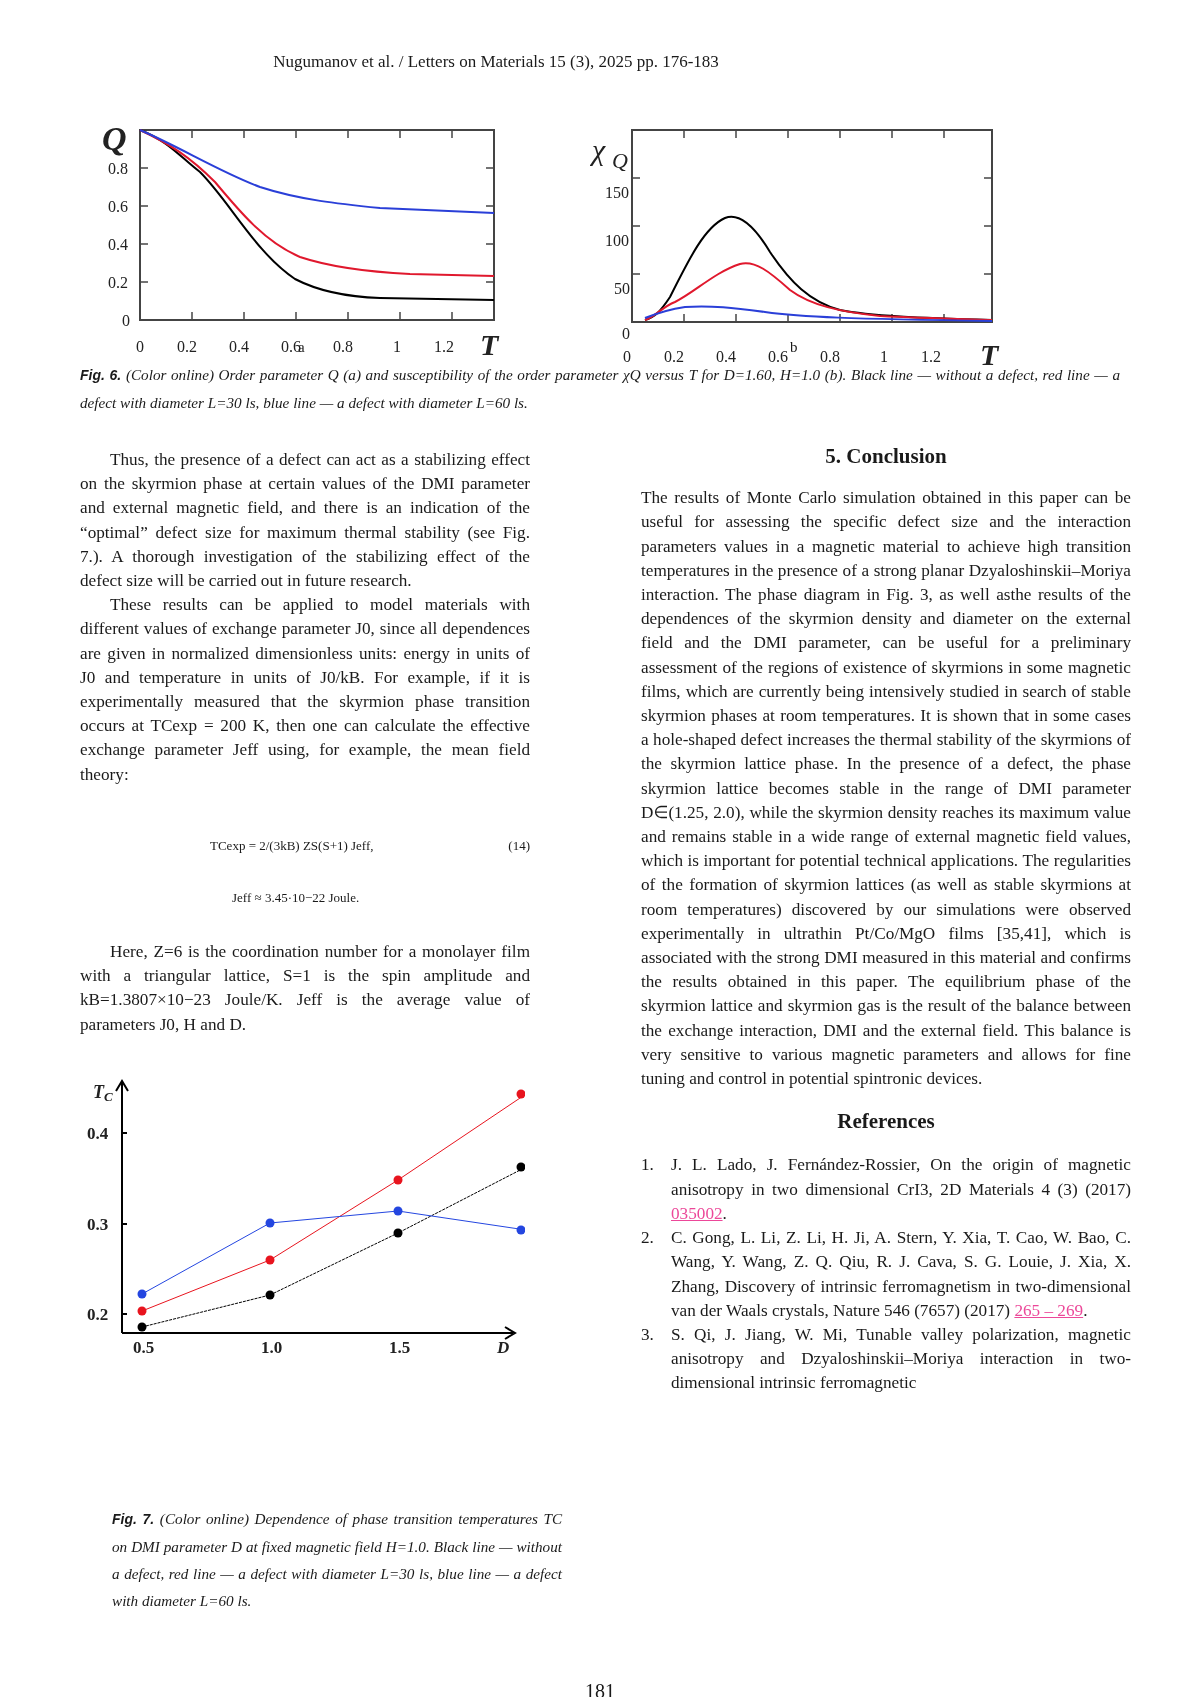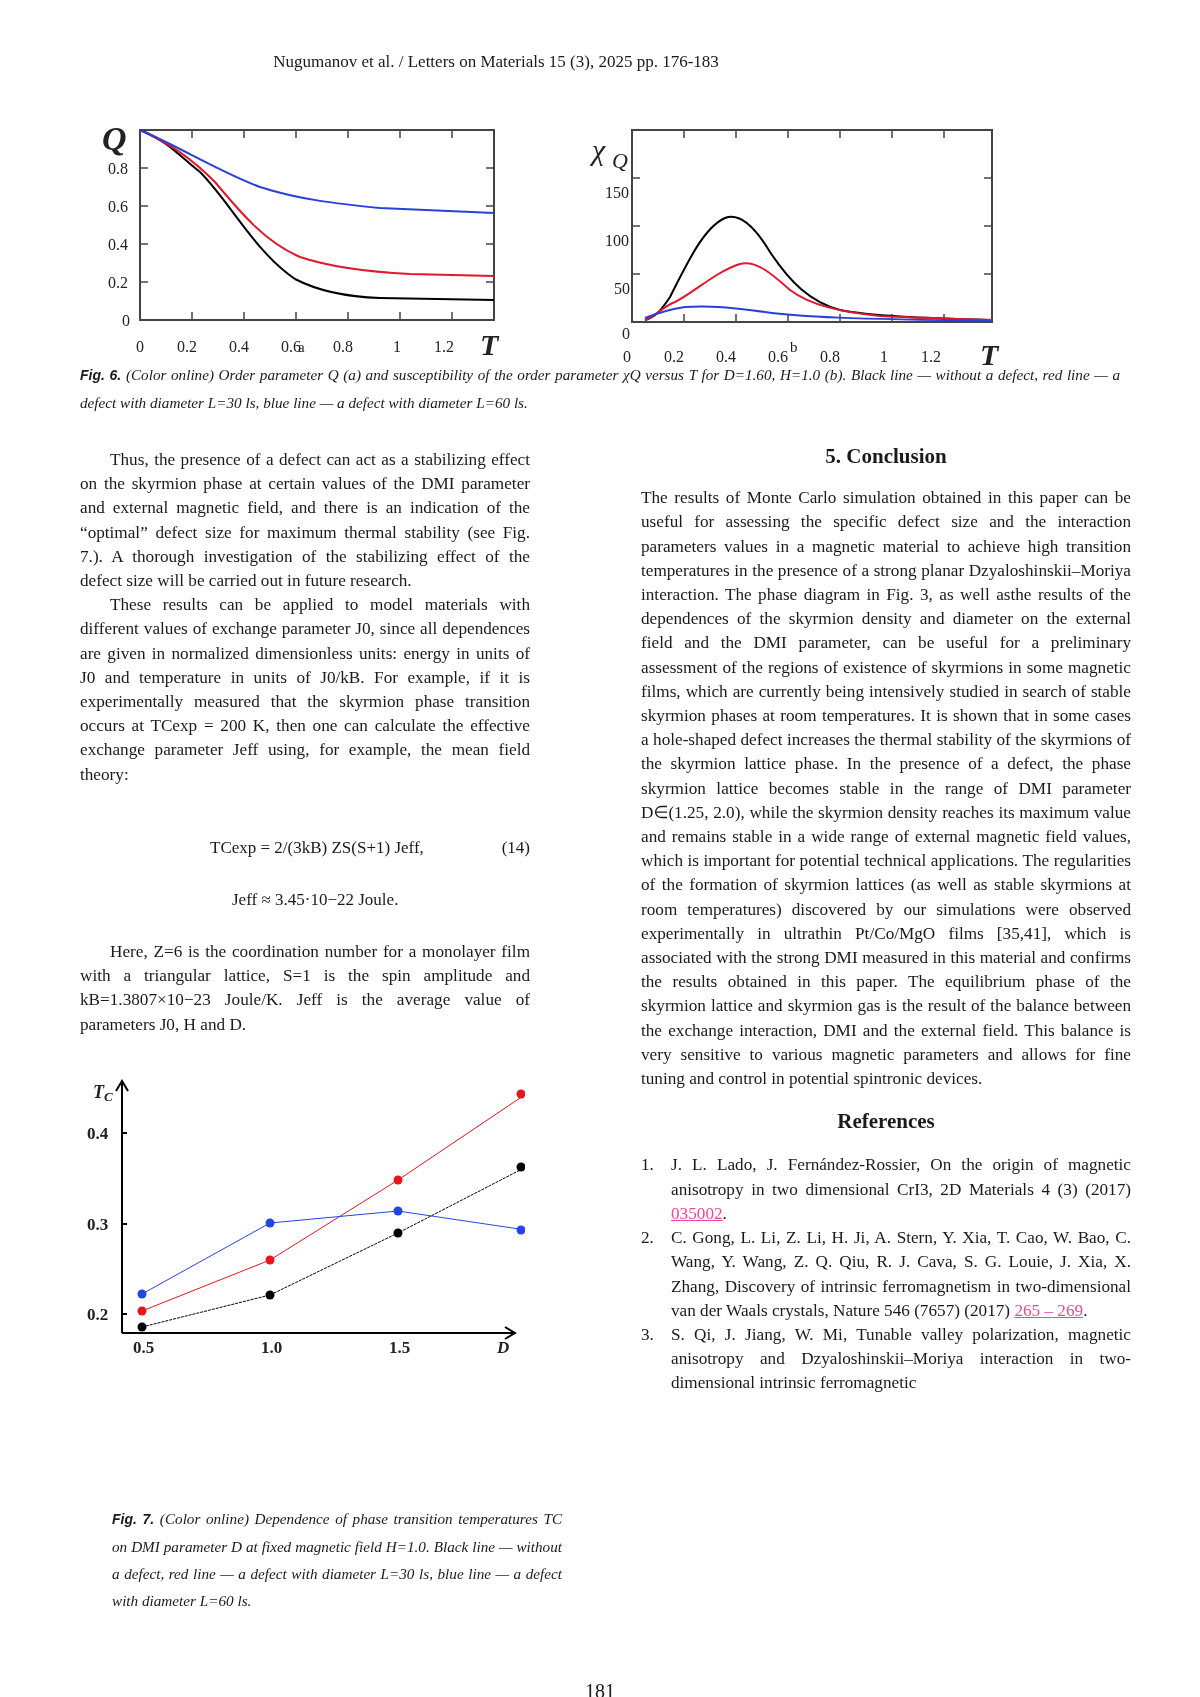--- a/index.html
+++ b/index.html
@@ -7,21 +7,21 @@
   .header { position:absolute; top:52px; left:0; width:992px; text-align:center; font-size:17px; }
   .fig6 { position:absolute; top:112px; left:80px; width:1040px; height:280px; }
   .fig6 svg { position:absolute; }
   .sublabel { position:absolute; font-size:15px; }
   .caption { position:absolute; font-size:15.2px; line-height:27px;font-style:italic; }
   .caption b { font-family:"Liberation Sans", sans-serif; font-weight:bold; font-size:14px; }
   .col { position:absolute; font-size:17.2px; line-height:24.2px; text-align:justify; }
   .col p { margin:0; }
   .indent { text-indent:30px; }
   .heading { font-weight:bold; font-size:21px; text-align:center; }
-  .eq { position:absolute; font-size:17px; }
+  .eq { position:absolute; font-size:13px; }
   .refs { list-style:none; margin:0; padding:0; }
   .refs li { position:relative; padding-left:30px; }
   .refs li .num { position:absolute; left:0; }
   a.link { color:#ec4899; text-decoration:underline; }
   .pagenum { position:absolute; top:1640px; left:0; width:1200px; text-align:center; font-size:20px;margin-top:40px; }
 </style>
 </head>
 <body>
 
 <div class="header">Nugumanov et al. / Letters on Materials 15 (3), 2025 pp. 176-183</div>

